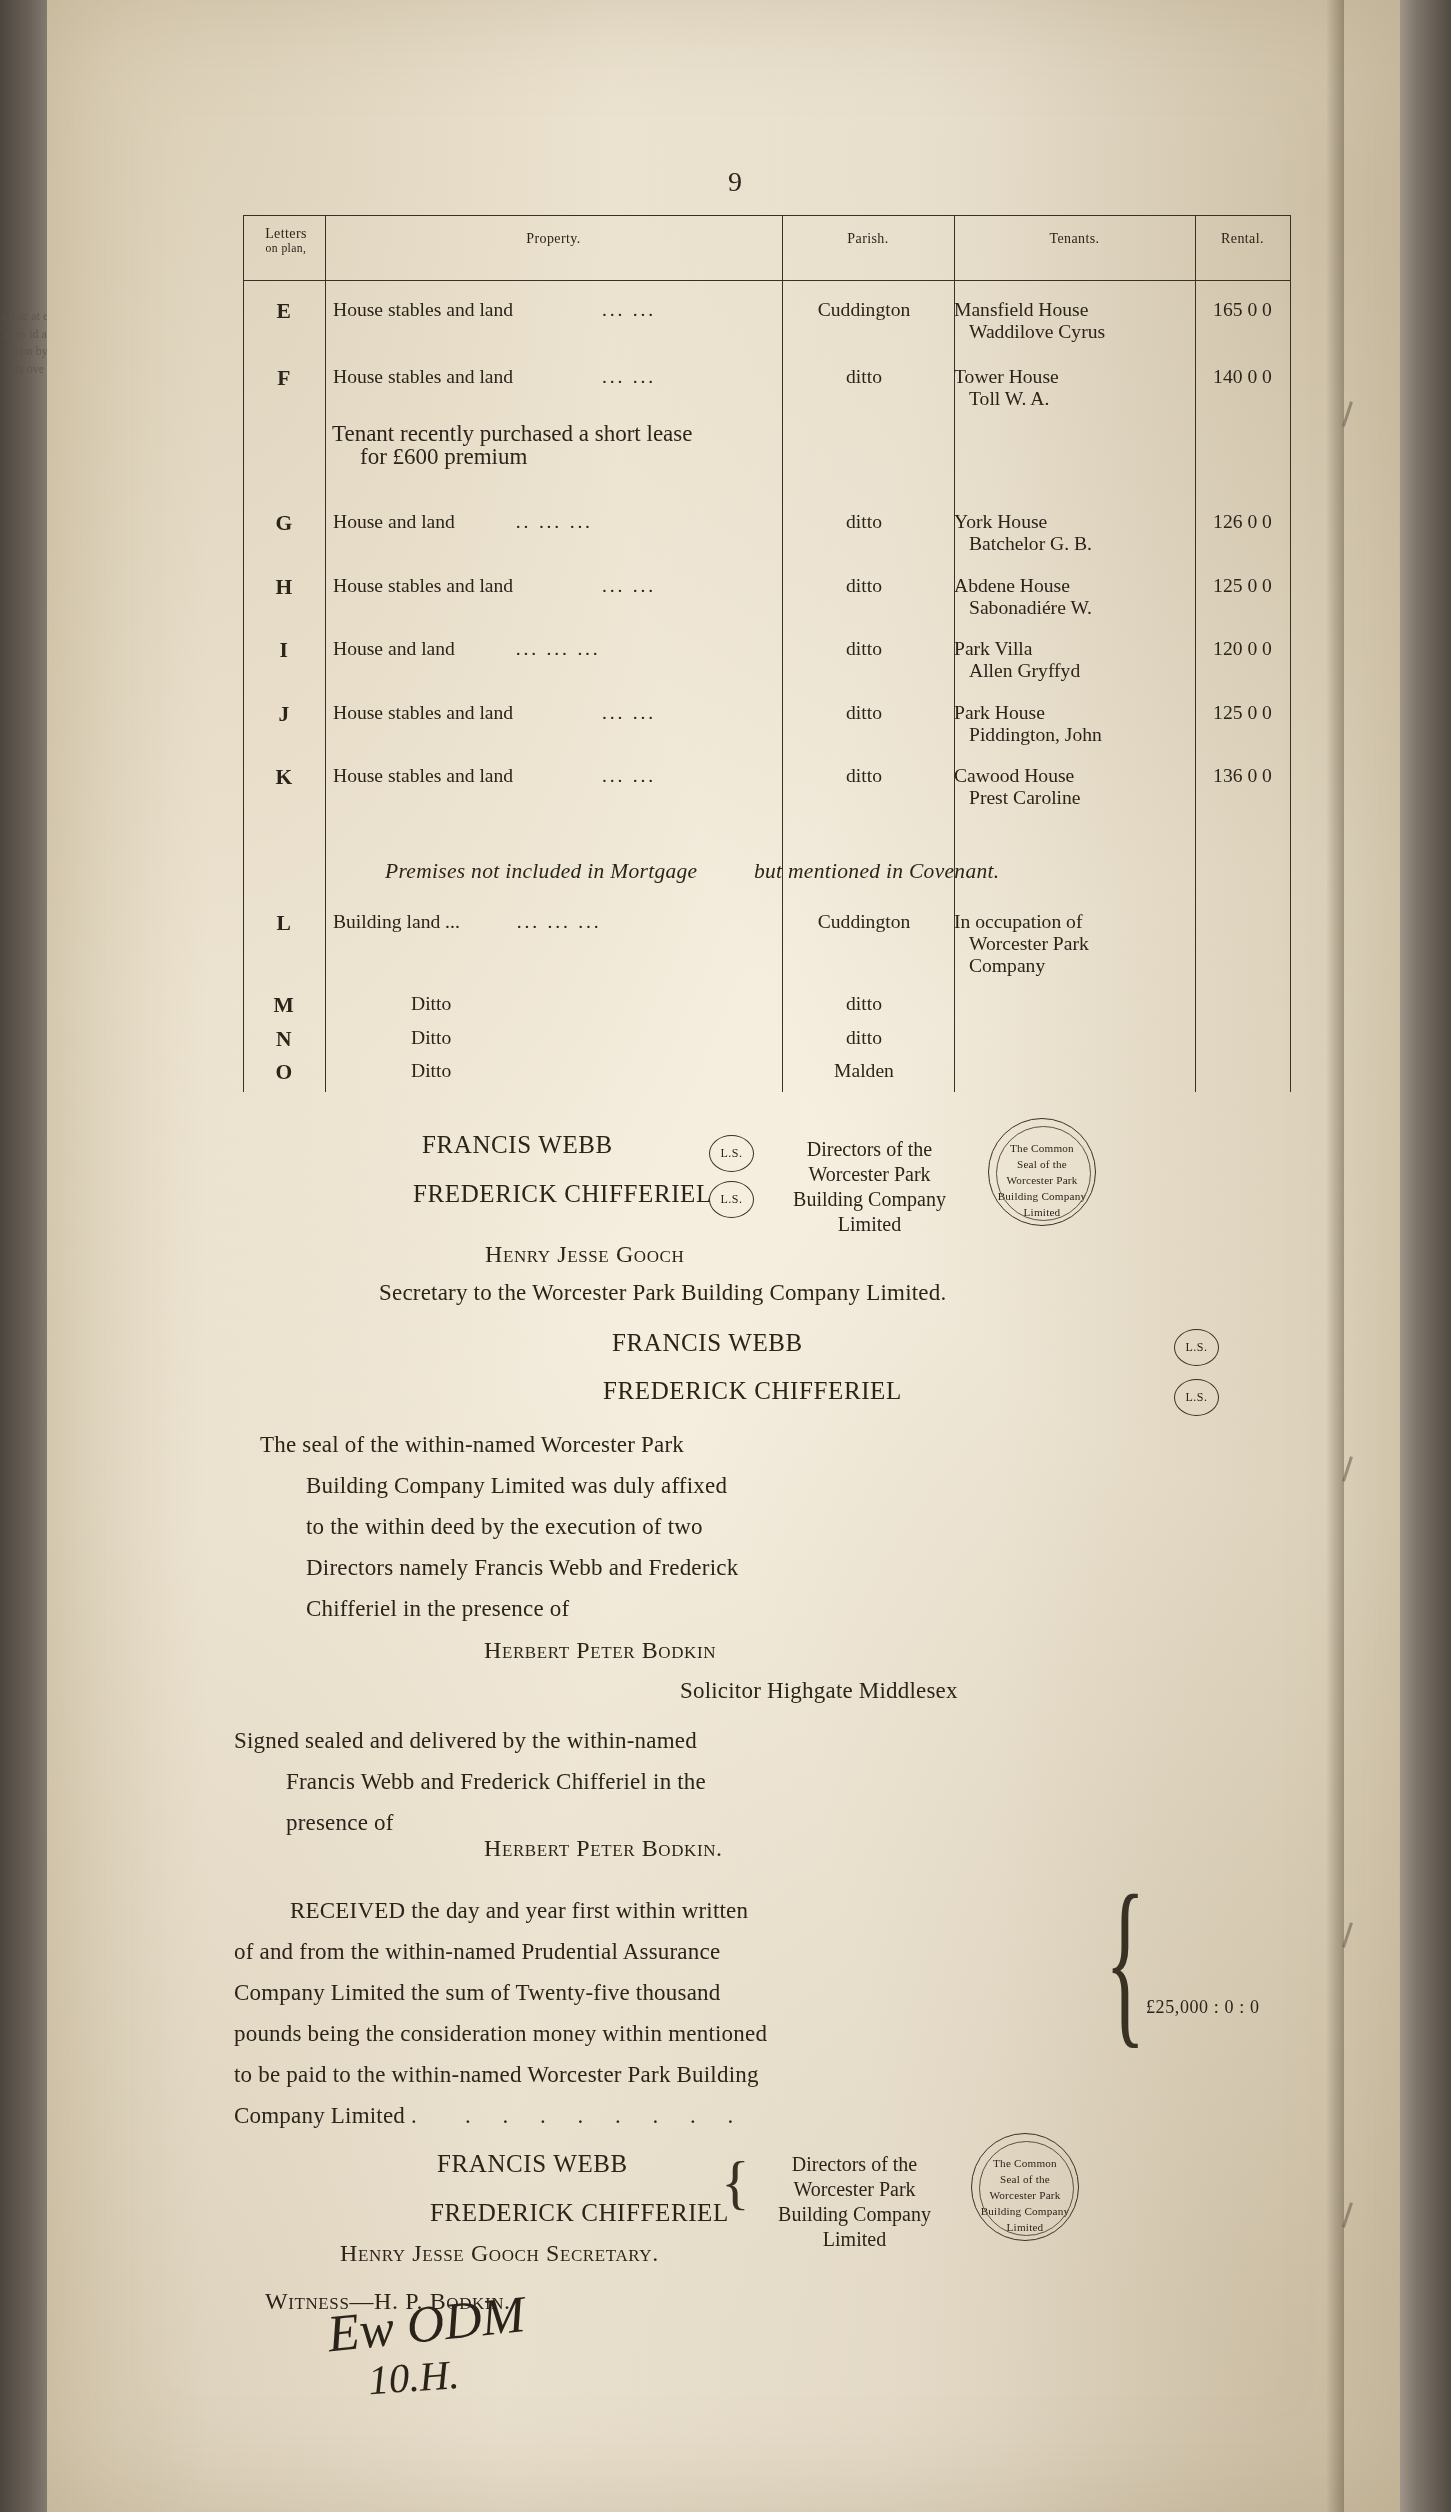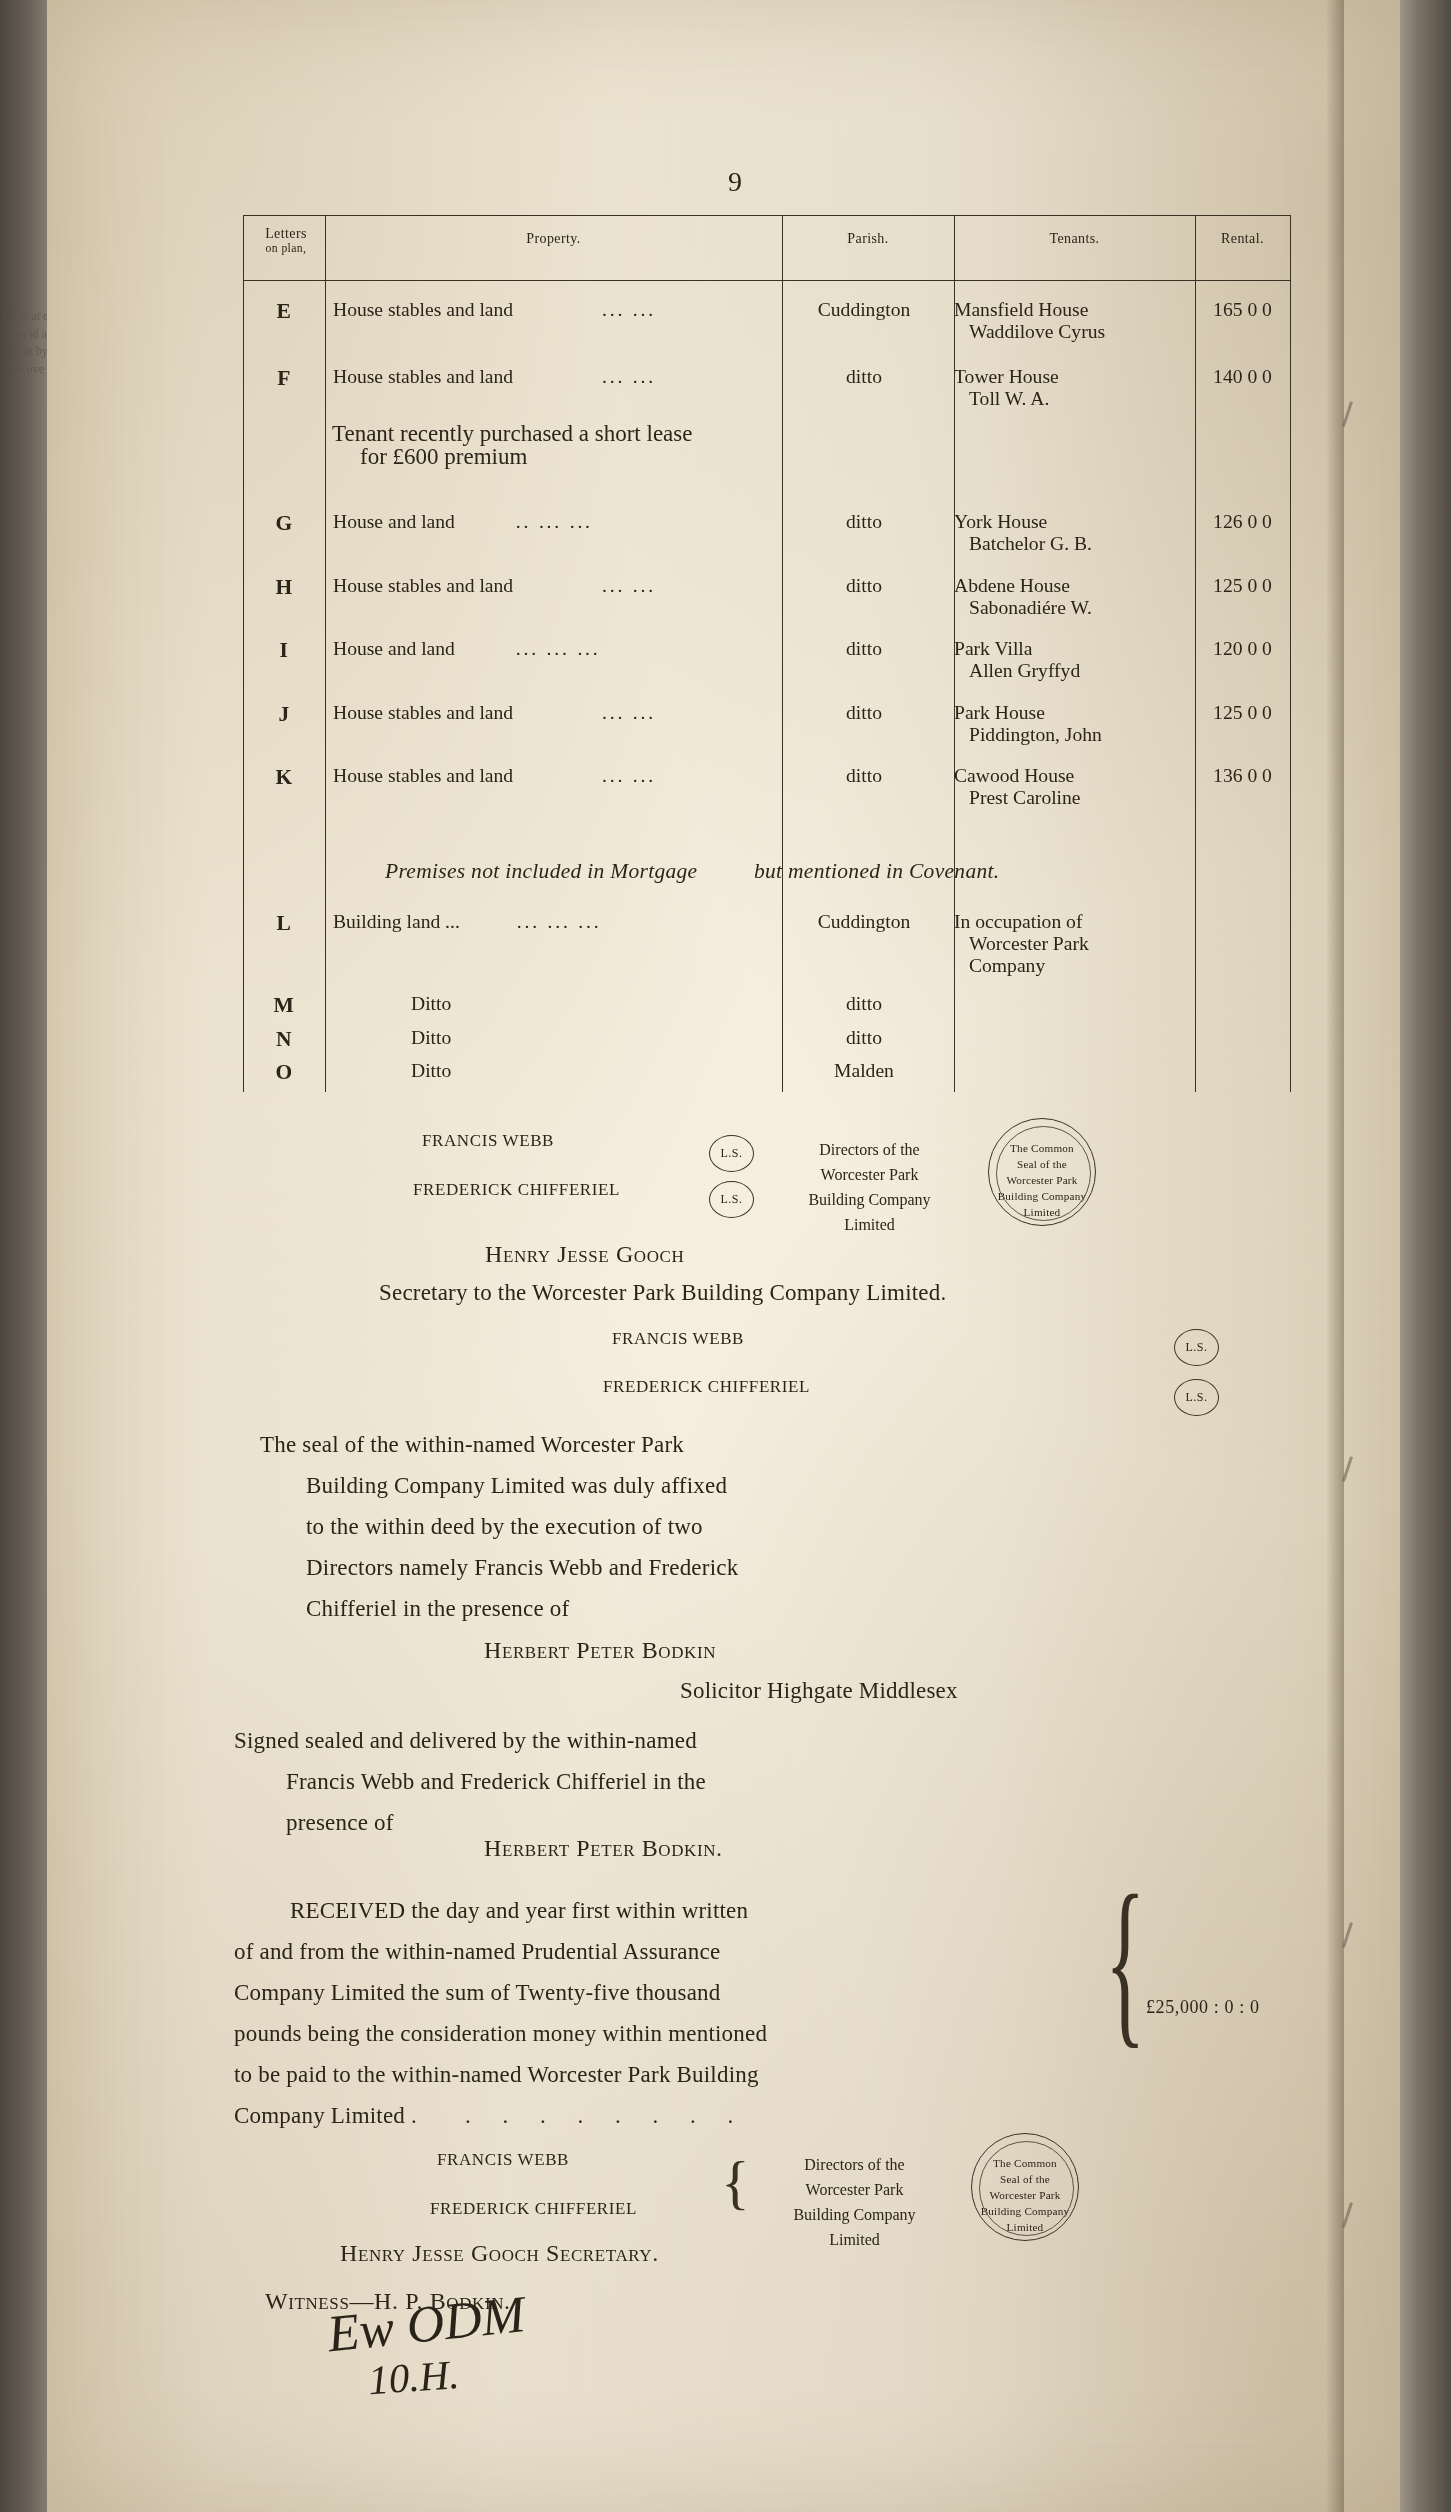--- a/index.html
+++ b/index.html
@@ -171,21 +171,21 @@
     font-style: italic;
     font-size: 21.5px;
     letter-spacing: 0.3px;
   }
   .cov-a { position:absolute; left:142px; }
   .cov-b { position:absolute; left:511px; }
 
   
   .sig {
     position: absolute;
-    font-size: 17px;
+    font-size: 25px;
     letter-spacing: 0.6px;
   }
   .smallcaps {
     font-variant: small-caps;
     font-size: 24px;
     letter-spacing: 0.6px;
   }
   .bodyline {
     position: absolute;
     font-size: 23px;
@@ -203,21 +203,21 @@
   }
   .brace {
     position: absolute;
     font-size: 60px;
     line-height: 60px;
     color: #3a3125;
     font-family: "Liberation Serif", serif;
   }
   .dircap {
     position: absolute;
-    font-size: 16px;
+    font-size: 20px;
     line-height: 25px;
     text-align: center;
     width: 215px;
   }
   .seal {
     position: absolute;
     width: 108px; height: 108px;
     border: 1.7px solid #3a3125;
     border-radius: 50%;
     text-align: center;

